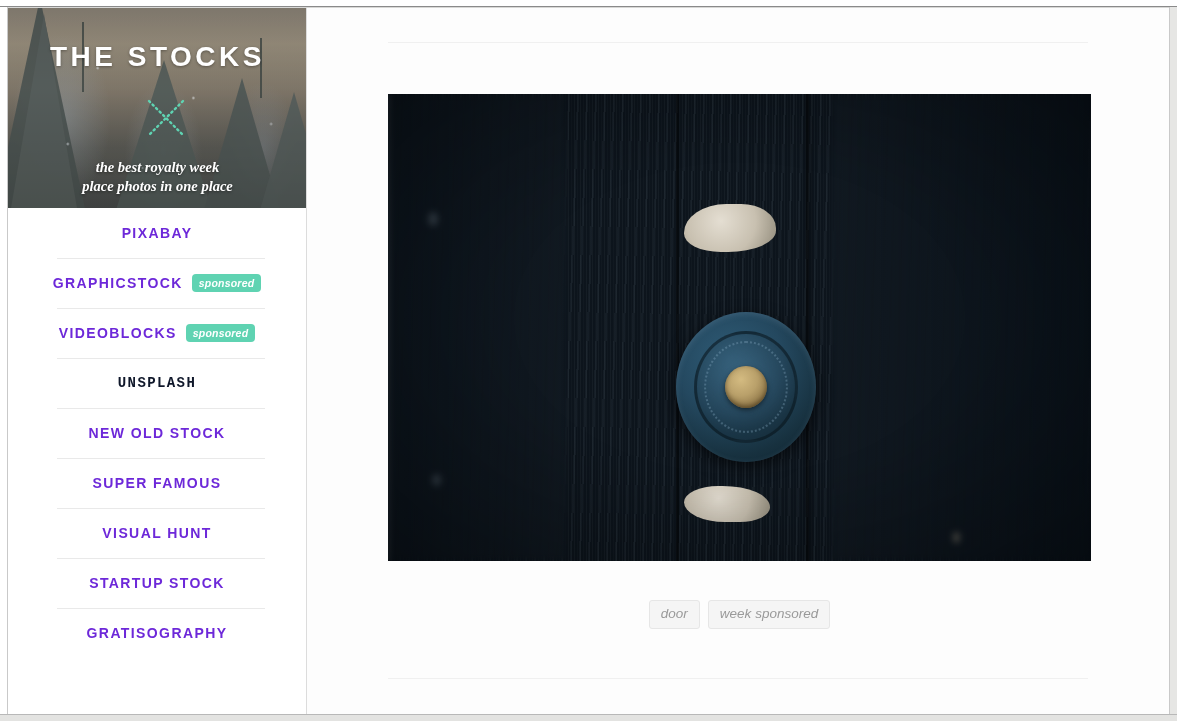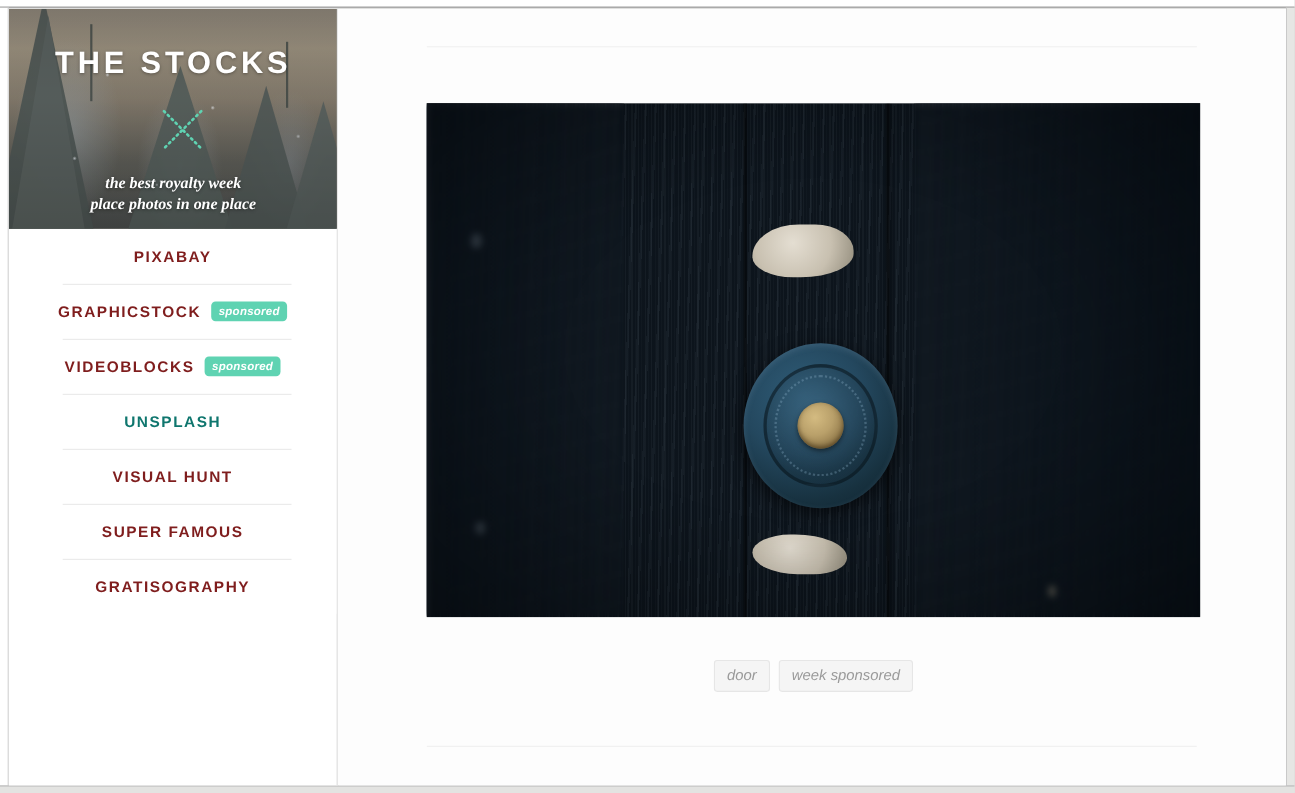--- a/index.html
+++ b/index.html
@@ -154,24 +154,24 @@
     content: "";
     position: absolute;
     left: 49px; right: 41px; top: 0;
     height: 1px;
     background: #e9e9e9;
   }
   .nav-label {
     font-size: 14px;
     font-weight: bold;
     letter-spacing: 1.4px;
-    color: #7f1d1d;
+    color: #6d28d9;
     text-transform: uppercase;
   }
-  .nav-item.active .nav-label { color: #0f766e; }
+  .nav-item.active .nav-label { color: #0f172a; font-family: Liberation Mono, monospace; }
   .badge-sponsored {
     display: inline-block;
     background: #5fd3b2;
     color: #ffffff;
     font-size: 10.5px;
     font-weight: bold;
     font-style: italic;
     letter-spacing: .2px;
     padding: 4px 7px 4px 7px;
     border-radius: 4px;
@@ -388,24 +388,30 @@
             <span class="badge-sponsored">sponsored</span>
           </li>
           <li class="nav-item">
             <span class="nav-label">VIDEOBLOCKS</span>
             <span class="badge-sponsored">sponsored</span>
           </li>
           <li class="nav-item active">
             <span class="nav-label">UNSPLASH</span>
           </li>
           <li class="nav-item">
+            <span class="nav-label">NEW OLD STOCK</span>
+          </li>
+          <li class="nav-item">
+            <span class="nav-label">SUPER FAMOUS</span>
+          </li>
+          <li class="nav-item">
             <span class="nav-label">VISUAL HUNT</span>
           </li>
           <li class="nav-item">
-            <span class="nav-label">SUPER FAMOUS</span>
+            <span class="nav-label">STARTUP STOCK</span>
           </li>
           <li class="nav-item">
             <span class="nav-label">GRATISOGRAPHY</span>
           </li>
         </ul>
     </div>
 
     <div id="content">
 
       <div class="rule" id="rule-top"></div>

